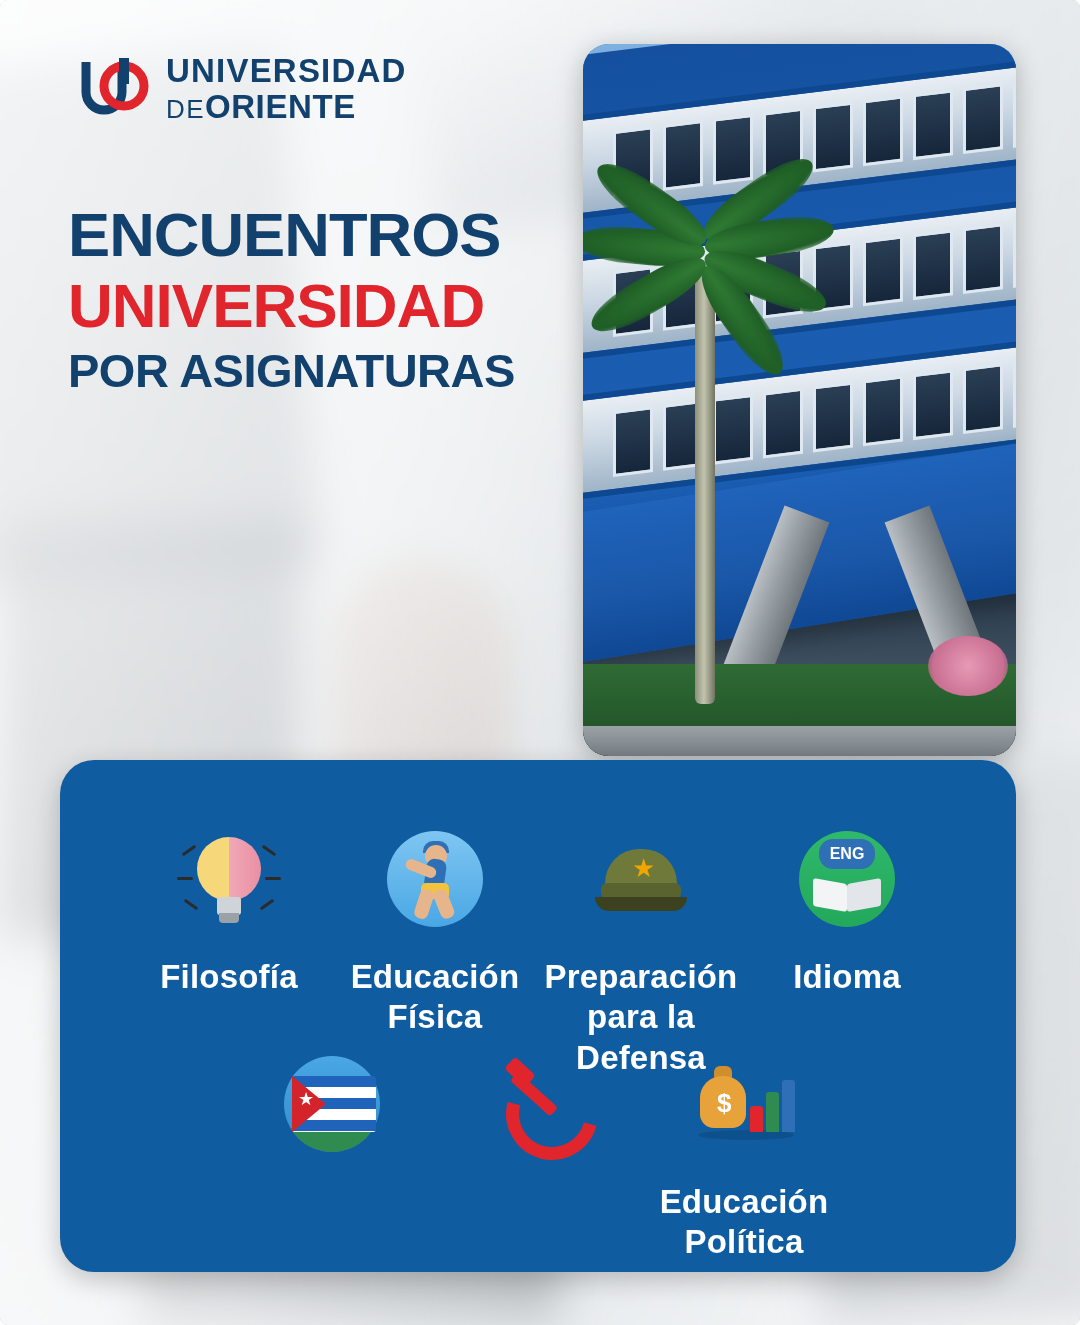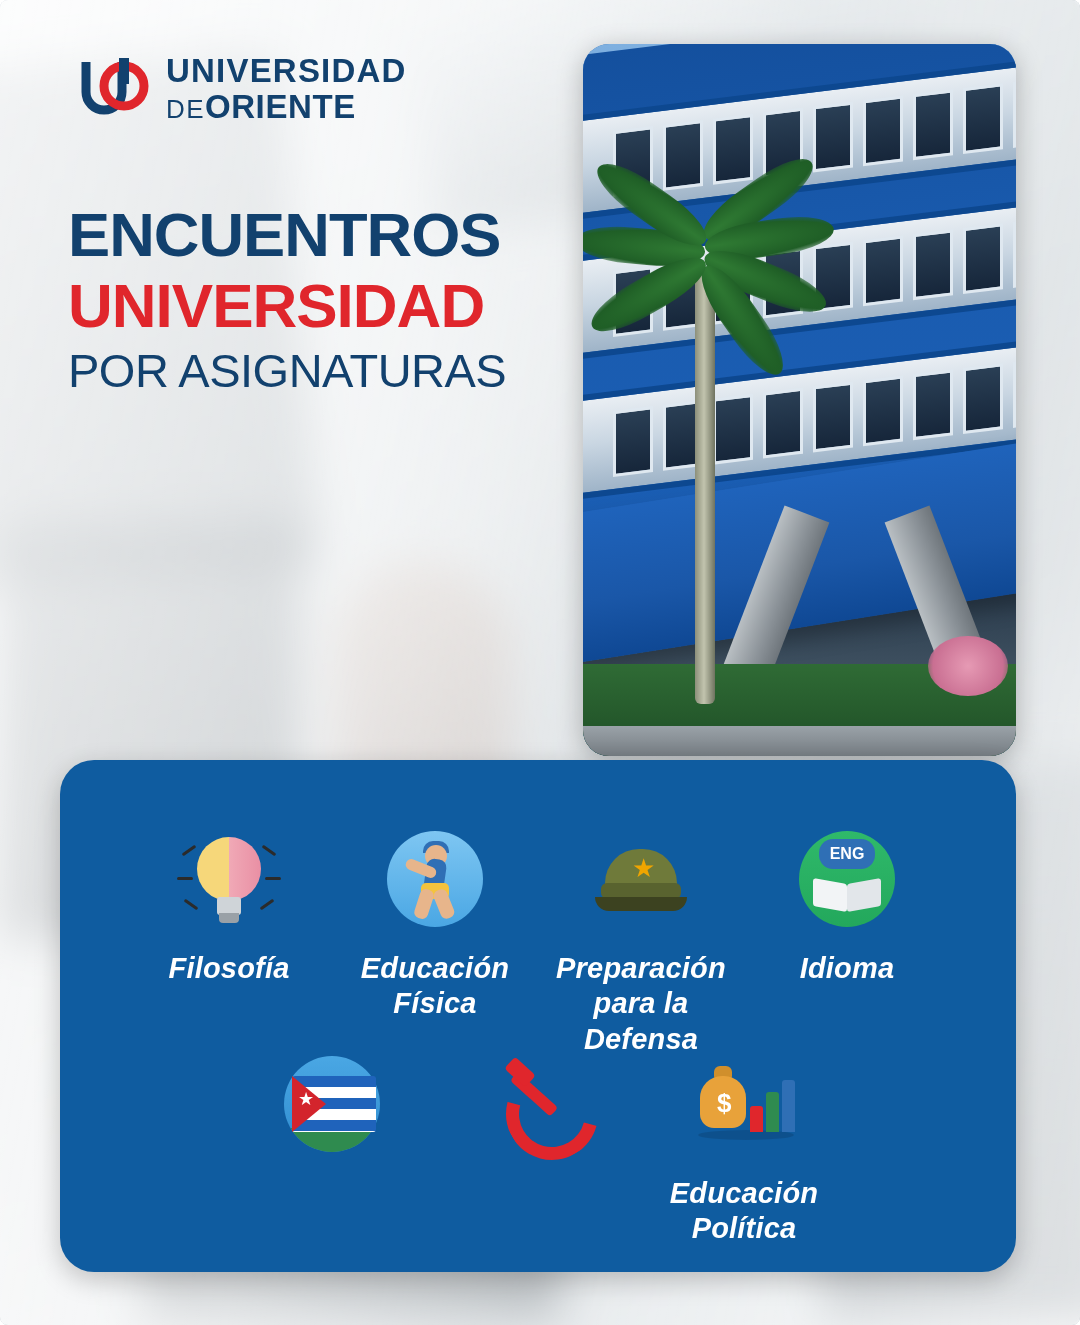--- a/index.html
+++ b/index.html
@@ -101,21 +101,21 @@
   .h-line2 {
     font-size: 62px;
     font-weight: 800;
     color: #e0262c;
     letter-spacing: -1px;
     line-height: 1.0;
     margin-top: 10px;
   }
   .h-line3 {
     font-size: 47px;
-    font-weight: 400;
+    font-weight: 700;
     color: #12416e;
     letter-spacing: -.5px;
     line-height: 1.0;
     margin-top: 10px;
   }
   .h-date {
     font-size: 40px;
     font-weight: 800;
     color: #e0262c;
     letter-spacing: 1px;
@@ -243,26 +243,25 @@
     width: 100%;
   }
   .row1 { top: 65px; }
   .row2 { top: 290px; }
   .cell {
     width: 206px;
     text-align: center;
     color: #ffffff;
   }
   .cell-label {
-    margin-top: 18px;
-    font-size: 29px;
+    margin-top: 24px;
+    font-size: 33px;
     font-weight: 700;
     line-height: 1.22;
     letter-spacing: .2px;
-    font-style: italic;
   }
   .icon-wrap {
     width: 108px;
     height: 108px;
     margin: 0 auto;
     position: relative;
   }
 
   
   .ic-bulb-body {

